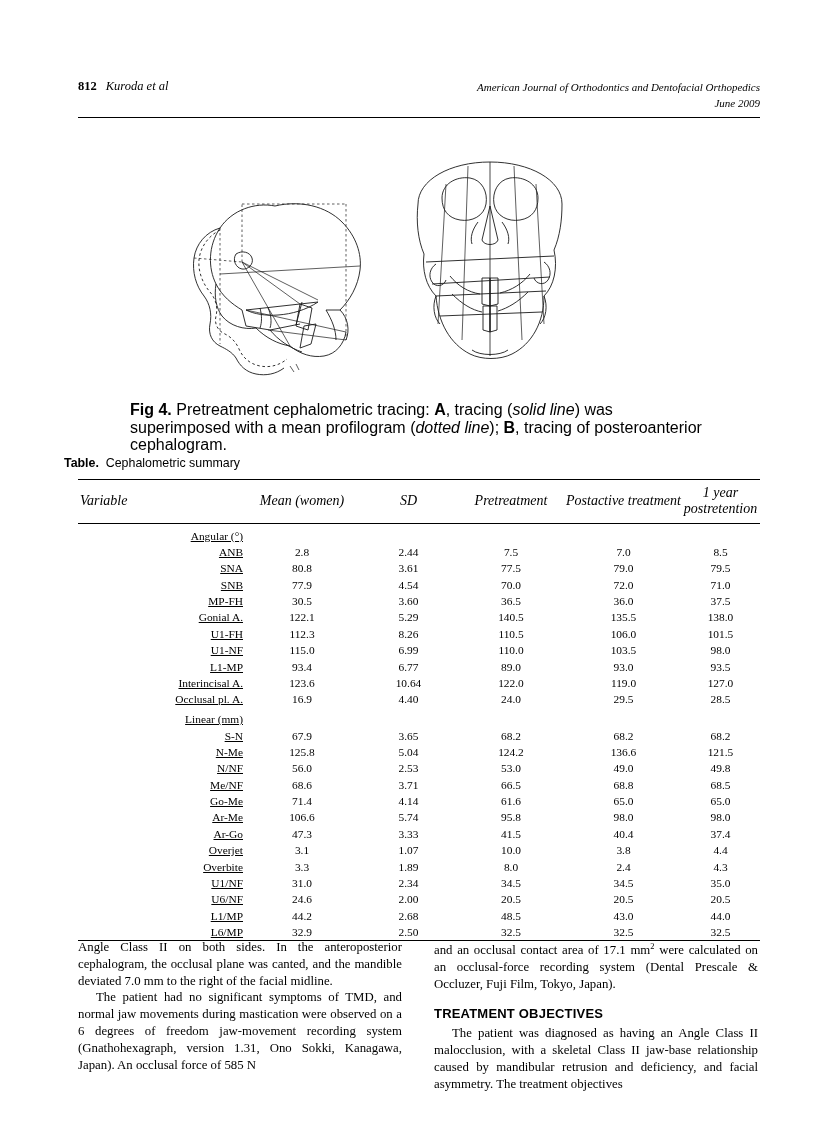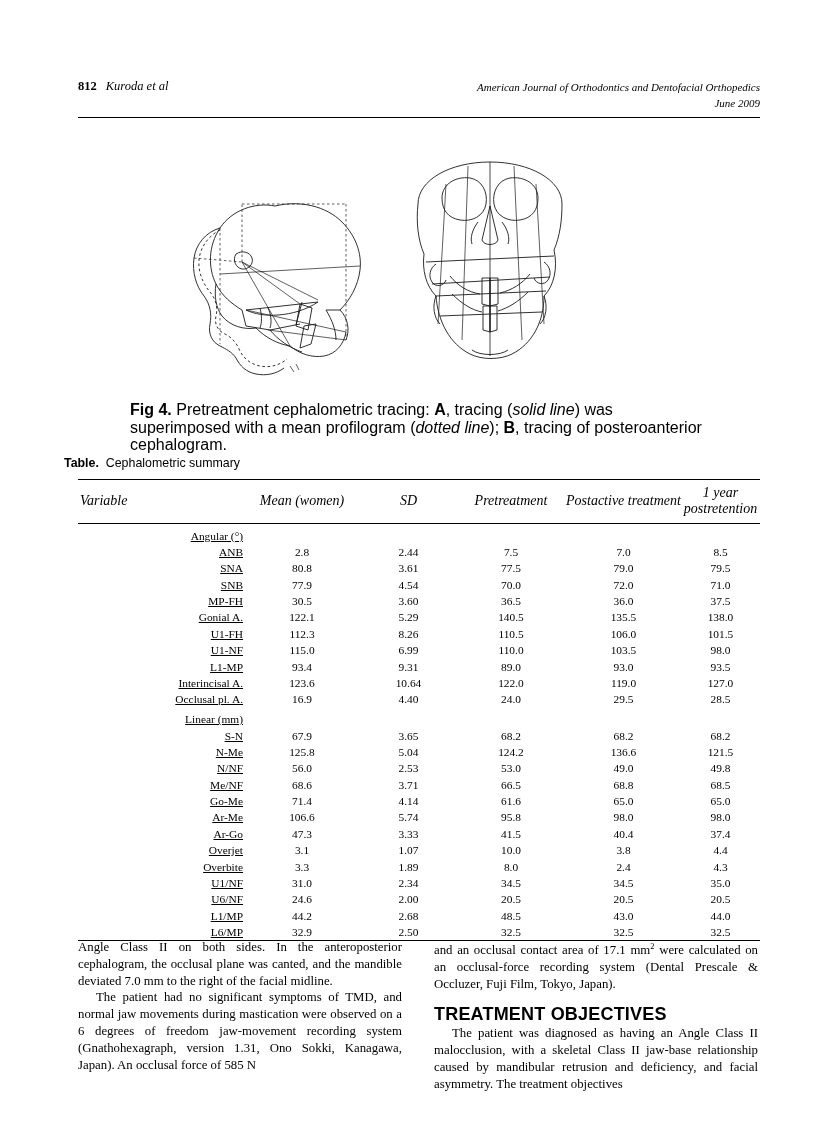--- a/index.html
+++ b/index.html
@@ -149,21 +149,21 @@
   .col.right { left: 434px; }
   .col p {
     margin: 0;
   }
   .col p.indent {
     text-indent: 18px;
   }
   .col h3 {
     margin: 13px 0 3px 0;
     font-family: "Liberation Sans", sans-serif;
-    font-size: 18px;
+    font-size: 13px;
     font-weight: bold;
     letter-spacing: 0.2px;
   }
   sup { font-size: 8.4px; vertical-align: super; }
 </style>
 </head>
 <body>
 
 <div class="page">
 
@@ -362,21 +362,21 @@
           <td class="var indent">U1-NF</td>
           <td>115.0</td>
           <td>6.99</td>
           <td>110.0</td>
           <td>103.5</td>
           <td>98.0</td>
         </tr>
         <tr>
           <td class="var indent">L1-MP</td>
           <td>93.4</td>
-          <td>9.31</td>
+          <td>6.77</td>
           <td>89.0</td>
           <td>93.0</td>
           <td>93.5</td>
         </tr>
         <tr>
           <td class="var indent">Interincisal A.</td>
           <td>123.6</td>
           <td>10.64</td>
           <td>122.0</td>
           <td>119.0</td>

